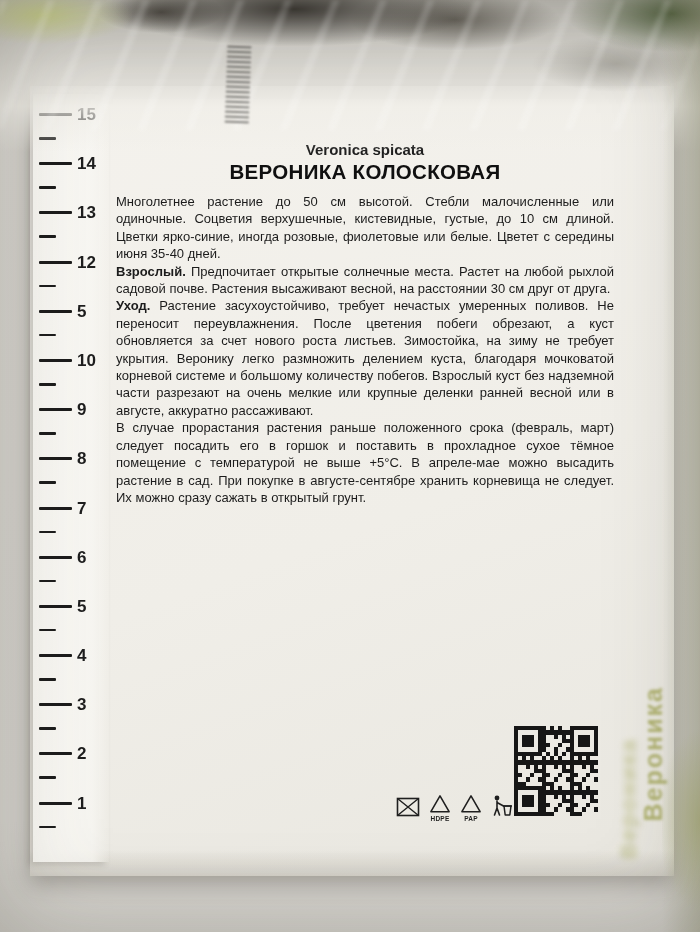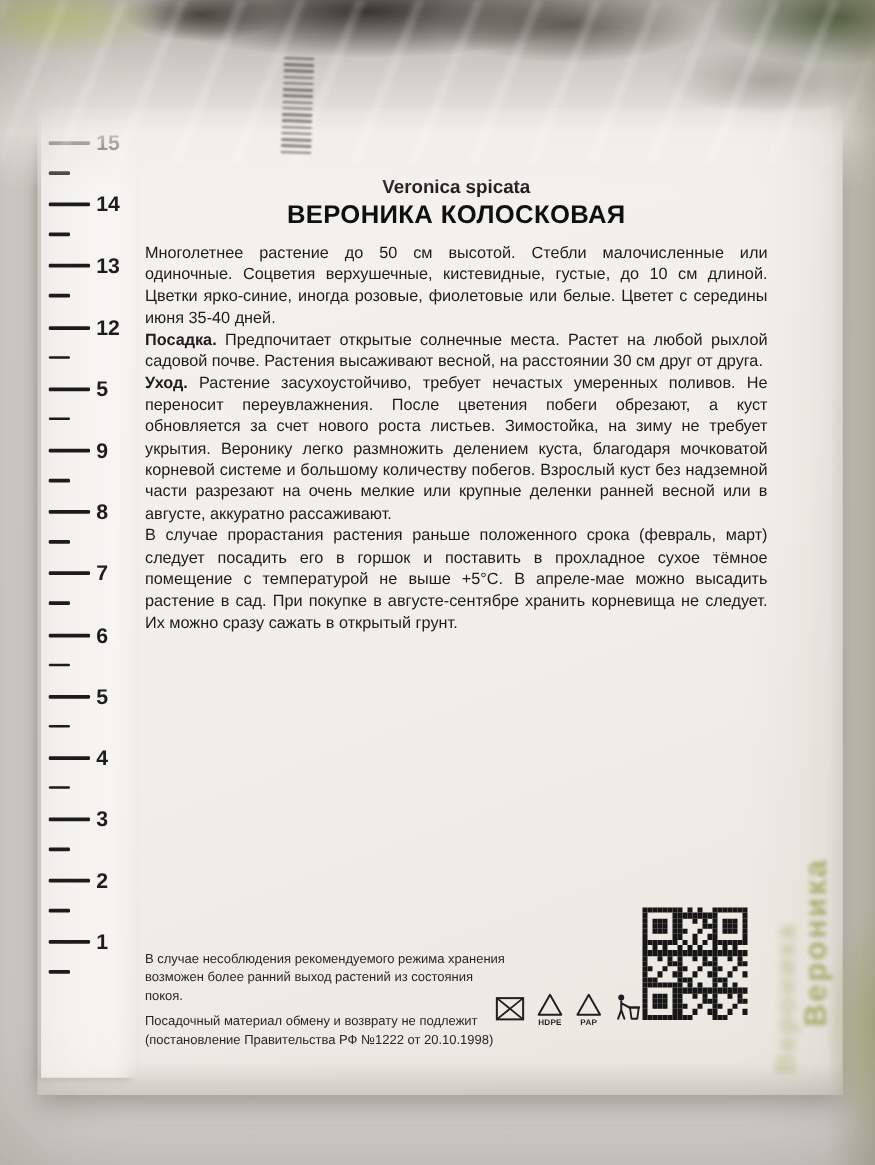--- a/index.html
+++ b/index.html
@@ -88,31 +88,26 @@
 
   <div class="paper">
     <div class="paper-fold"></div>
   </div>
 
   <div class="content">
     <div class="latin">Veronica spicata</div>
     <div class="title">ВЕРОНИКА КОЛОСКОВАЯ</div>
     <div>
         <p class="para">Многолетнее растение до 50 см высотой. Стебли малочисленные или одиночные. Соцветия верхушечные, кистевидные, густые, до 10 см длиной. Цветки ярко-синие, иногда розовые, фиолетовые или белые. Цветет с середины июня 35-40 дней.</p>
-        <p class="para"><b>Посадка.</b> Предпочитает открытые солнечные места. Растет на любой рыхлой садовой почве. Растения высаживают весной, на расстоянии 30 см друг от друга.</p>
+        <p class="para"><b>Взрослый.</b> Предпочитает открытые солнечные места. Растет на любой рыхлой садовой почве. Растения высаживают весной, на расстоянии 30 см друг от друга.</p>
         <p class="para"><b>Уход.</b> Растение засухоустойчиво, требует нечастых умеренных поливов. Не переносит переувлажнения. После цветения побеги обрезают, а куст обновляется за счет нового роста листьев. Зимостойка, на зиму не требует укрытия. Веронику легко размножить делением куста, благодаря мочковатой корневой системе и большому количеству побегов. Взрослый куст без надземной части разрезают на очень мелкие или крупные деленки ранней весной или в августе, аккуратно рассаживают.</p>
       </div>
     <p class="storage">В случае прорастания растения раньше положенного срока (февраль, март) следует посадить его в горшок и поставить в прохладное сухое тёмное помещение с температурой не выше +5°С. В апреле-мае можно высадить растение в сад. При покупке в августе-сентябре хранить корневища не следует. Их можно сразу сажать в открытый грунт.</p>
   </div>
 
-  <div class="legal">
-    <p>В случае несоблюдения рекомендуемого режима хранения возможен более ранний выход растений из состояния покоя.</p>
-    <p class="gap">Посадочный материал обмену и возврату не подлежит</p>
-    <p>(постановление Правительства РФ №1222 от 20.10.1998)</p>
-  </div>
 
   <div class="icons">
     <svg width="26" height="26" viewBox="0 0 26 26">
       <rect x="2.5" y="4.5" width="21" height="17" fill="none" stroke="#1f1f1f" stroke-width="1.6"></rect>
       <path d="M2.5 4.5 L23.5 21.5 M23.5 4.5 L2.5 21.5" stroke="#1f1f1f" stroke-width="1.4" fill="none"></path>
     </svg>
     <div class="recycle">
       <svg width="22" height="20" viewBox="0 0 24 22">
         <path d="M12 2 L22 19.5 H2 Z" fill="none" stroke="#1f1f1f" stroke-width="1.7" stroke-linejoin="round"></path>
       </svg>
@@ -601,20 +596,25 @@
           <div class="ruler-num">12</div>
           <div class="tick minor"></div>
         </div>
         <div class="ruler-unit">
           <div class="tick major"></div>
           <div class="ruler-num">5</div>
           <div class="tick minor"></div>
         </div>
         <div class="ruler-unit">
           <div class="tick major"></div>
+          <div class="ruler-num">10</div>
+          <div class="tick minor"></div>
+        </div>
+        <div class="ruler-unit">
+          <div class="tick major"></div>
           <div class="ruler-num">9</div>
           <div class="tick minor"></div>
         </div>
         <div class="ruler-unit">
           <div class="tick major"></div>
           <div class="ruler-num">8</div>
           <div class="tick minor"></div>
         </div>
         <div class="ruler-unit">
           <div class="tick major"></div>

